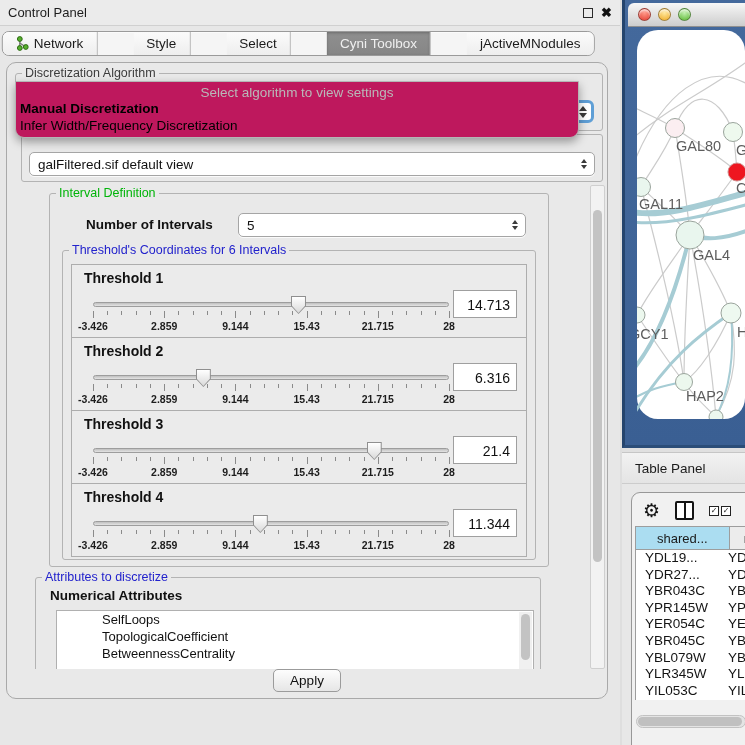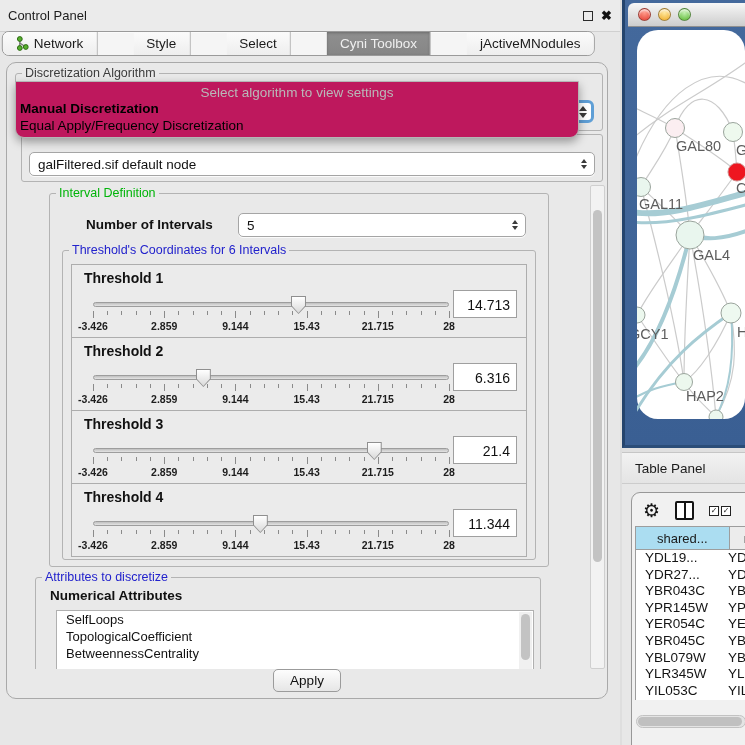--- a/index.html
+++ b/index.html
@@ -1,21 +1,21 @@
 <!DOCTYPE html>
 <html><head>
 <meta charset="utf-8">
 <style>
   * { margin:0; padding:0; box-sizing:border-box; }
   html,body { width:745px; height:745px; overflow:hidden; }
   body { font-family:"Liberation Sans", sans-serif; background:#dedede; position:relative; color:#111; }
 
   
   #left-window { position:absolute; left:0; top:0; width:620px; height:745px; background:#e7e7e7; }
-  .titlebar { position:absolute; left:0; top:0; width:620px; height:32px; background:#ebebeb;
+  .titlebar { position:absolute; left:0; top:0; width:620px; height:26px; background:#ebebeb;
               border-bottom:1px solid #d0d0d0; display:flex; align-items:center; padding:0 8px; }
   .titlebar .tb-title { font-size:13px; color:#1c1c1c; }
   .tb-icons { margin-left:auto; display:flex; align-items:center; gap:8px; }
   .float-glyph { width:10px; height:10px; border:1.6px solid #2a2a2a; background:transparent; }
   .close-glyph { font-size:13px; font-weight:bold; color:#111; line-height:10px; }
 
   
   .segmented { position:absolute; display:flex; border:1px solid #9a9a9a; border-radius:7px;
                overflow:hidden; background:#f5f5f5; box-shadow:0 1px 1px rgba(255,255,255,.7) inset;gap:36px; }
   .segmented .seg { font-size:13.5px; padding:4px 13px; display:flex; align-items:center; gap:5px;
@@ -94,21 +94,21 @@
   .tick.major { height:7px; }
   .tick-labels { position:relative; height:12px; margin-top:1px; }
   .tick-label { position:absolute; transform:translateX(-50%); font-size:10.5px; font-weight:bold; color:#1d1d1d; white-space:nowrap; }
   .t-value { position:absolute; right:9px; top:25px; width:64px; height:28px; background:#fff;
              border:1px solid #9f9f9f; font-size:14px; text-align:right; padding:6px 6px 0 0; }
 
   #attr-group { left:20px; top:392px; width:506px; height:160px; }
   #attr-subtitle { position:absolute; left:14px; top:10px; font-weight:bold; font-size:13.5px; }
   #attr-list { position:absolute; left:20px; top:32px; width:478px; height:120px; background:#fff;
                border:1px solid #b0b0b0; overflow:hidden; }
-  .attr-item { font-size:13px; padding:1px 12px 1px 9px; }
+  .attr-item { font-size:13px; padding:1px 12px 1px 9px;margin-left:36px; }
   #attr-vbar { position:absolute; right:1px; top:1px; width:13px; height:88px; background:#f0f0f0; }
   #attr-vbar .thumb { position:absolute; left:2px; top:2px; width:9px; height:46px; background:#c3c3c3; border-radius:5px; }
 
   #apply-row { position:absolute; left:0; top:606px; width:100%; display:flex; justify-content:center; }
   #apply-btn { font-size:13.5px; padding:3px 16px; background:linear-gradient(#fdfdfd,#e6e6e6);
                border:1px solid #9b9b9b; border-radius:5px; color:#111; }
 
   
   #right-region { position:absolute; left:622px; top:0; width:123px; height:745px; background:#e0e0e0; }
   #net-window { position:absolute; left:0; top:0; width:123px; height:448px;
@@ -199,27 +199,27 @@
       <span class="group-legend legend-dark">Discretization Algorithm</span>
       <span id="disc-combo-stub">
         <span class="arrow-up"></span>
         <span class="arrow-down"></span>
       </span>
     </div>
 
     <div id="algo-popup">
       <div class="popup-hint">Select algorithm to view settings</div>
       <div class="popup-item selected">Manual Discretization</div>
-      <div class="popup-item">Equal Apply/Frequency Discretization</div>
+      <div class="popup-item">Infer Width/Frequency Discretization</div>
     </div>
 
     <div id="tabledata-group" class="groupbox">
       <span class="group-legend legend-dark">Table Data</span>
       <div id="tabledata-combo" class="combobox">
-        <span>galFiltered.sif default node</span>
+        <span>galFiltered.sif default view</span>
         <span class="combo-stepper">
           <span class="arrow-up"></span>
             <span class="arrow-down"></span>
         </span>
       </div>
     </div>
 
     <div id="scrollpane">
       <div id="interval-group" class="groupbox">
         <span class="group-legend legend-green">Interval Definition</span>

